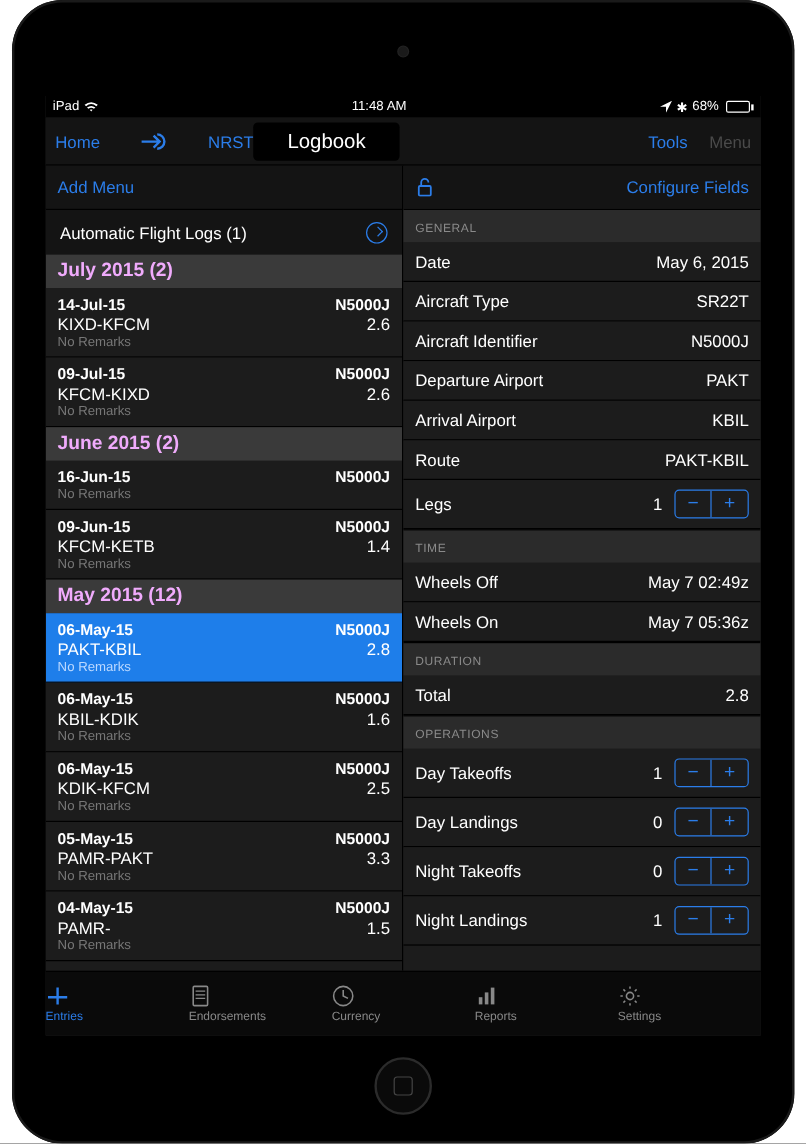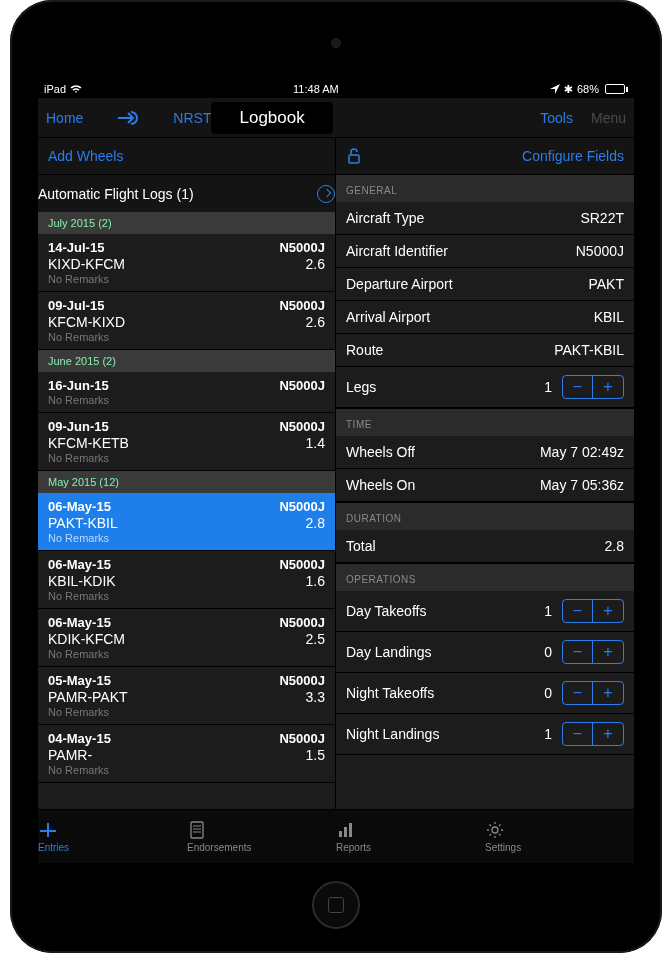--- a/index.html
+++ b/index.html
@@ -15,25 +15,25 @@
 .nav-left { display: flex; align-items: center; gap: 34px; color: #2b7de9; font-size: 14px; flex:0 0 auto;}
 .nav-title-wrap { flex: 1; display:flex; justify-content:flex-start;}
 .nav-title { background: #000; color: #fff; font-size: 17px; padding: 6px 28px; border-radius: 4px; font-weight:400;}
 .nav-right { display: flex; gap: 18px; font-size: 14px; flex:0 0 auto;}
 .nav-link { color: #2b7de9; }
 .nav-disabled { color: #4a4a4a; }
 .content { flex: 1; display: flex; overflow: hidden; }
 .left-pane { width: 50%; border-right: 1px solid #000; display: flex; flex-direction: column; overflow:hidden;}
 .right-pane { width: 50%; display: flex; flex-direction: column; overflow:hidden;}
 .sub-bar { height: 36px; display: flex; align-items: center; justify-content: space-between; padding: 0 10px; background: #141414; color: #2b7de9; font-size: 14px; }
-.auto-log { height: 38px; display:flex; align-items:center; justify-content:space-between; padding:0 0; background:#141414; color:#fff; font-size:14px; border-top:1px solid #000;}
+.auto-log { height: 38px; display:flex; align-items:center; justify-content:space-between; padding:0 12px; background:#141414; color:#fff; font-size:14px; border-top:1px solid #000;}
 .circle-arrow{width:18px;height:18px;border:1.5px solid #2b7de9;border-radius:50%;position:relative;}
 .circle-arrow::after{content:"";position:absolute;left:6px;top:4px;width:5px;height:5px;border-top:1.5px solid #2b7de9;border-right:1.5px solid #2b7de9;transform:rotate(45deg);}
 .list { flex:1; overflow-y:auto; }
-.group-header { background: #3a3a3a; color: #86efac; font-size: 11px; padding: 5px 10px; font-weight:400;}
+.group-header { background: #3a3a3a; color: #f0abfc; font-size: 16px; padding: 5px 10px; font-weight:700;}
 .entry { padding: 6px 10px; border-bottom: 1px solid #000; background:#1c1c1c;}
 .entry.sel { background: #1e7eea; }
 .e-row1 { display:flex; justify-content:space-between; font-size:13px; font-weight:600;}
 .e-row2 { display:flex; justify-content:space-between; font-size:14px; margin-top:1px;}
 .e-remarks { font-size:11px; color:#777; margin-top:1px;}
 .entry.sel .e-remarks{color:#bcd9ff;}
 .right-scroll{flex:1;overflow-y:auto;}
 .section-hdr { background:#2b2b2b; color:#8a8a8a; font-size:10px; letter-spacing:0.5px; padding:10px 10px 6px 10px; border-top:1px solid #000;}
 .field-row { display:flex; justify-content:space-between; align-items:center; padding:8px 10px; border-bottom:1px solid #000; font-size:14px; background:#1c1c1c;}
 .field-label{color:#fff;}
@@ -104,21 +104,21 @@
       <div class="nav-right">
         <span class="nav-link">Tools</span>
         <span class="nav-disabled">Menu</span>
       </div>
     </div>
 
     <div class="content">
 
       <div class="left-pane">
         <div class="sub-bar">
-          <span>Add Wheels</span>
+          <span>Add Menu</span>
         </div>
         <div class="auto-log">
           <span>Automatic Flight Logs (1)</span>
           <span class="circle-arrow"></span>
         </div>
         <div class="list" id="entry-list">
             <div class="group-header">July 2015 (2)</div>
             <div class="entry">
               <div class="e-row1">
                 <span>14-Jul-15</span>
@@ -225,20 +225,24 @@
             <svg width="16" height="16" viewBox="0 0 16 16">
                 <rect x="3" y="7" width="10" height="8" rx="1" fill="none" stroke="#2b7de9" stroke-width="1.5"></rect>
                 <path d="M5 7 V4 A3 3 0 0 1 11 4" fill="none" stroke="#2b7de9" stroke-width="1.5"></path>
               </svg>
           </span>
           <span>Configure Fields</span>
         </div>
         <div class="right-scroll" id="right-scroll">
             <div class="section-hdr">GENERAL</div>
             <div class="field-row">
+              <span class="field-label">Date</span>
+              <span class="field-val">May 6, 2015</span>
+            </div>
+            <div class="field-row">
               <span class="field-label">Aircraft Type</span>
               <span class="field-val">SR22T</span>
             </div>
             <div class="field-row">
               <span class="field-label">Aircraft Identifier</span>
               <span class="field-val">N5000J</span>
             </div>
             <div class="field-row">
               <span class="field-label">Departure Airport</span>
               <span class="field-val">PAKT</span>
@@ -333,20 +337,29 @@
         <div class="tab">
           <span class="tab-icon">
             <svg width="20" height="20" viewBox="0 0 20 20">
               <rect x="4" y="2" width="12" height="16" rx="1" fill="none" stroke="currentColor" stroke-width="1.3"></rect>
               <line x1="6" y1="6" x2="14" y2="6" stroke="currentColor"></line>
               <line x1="6" y1="9" x2="14" y2="9" stroke="currentColor"></line>
               <line x1="6" y1="12" x2="14" y2="12" stroke="currentColor"></line>
             </svg>
           </span>
           <span>Endorsements</span>
+        </div>
+        <div class="tab">
+          <span class="tab-icon">
+            <svg width="20" height="20" viewBox="0 0 20 20">
+              <circle cx="10" cy="10" r="8" fill="none" stroke="currentColor" stroke-width="1.3"></circle>
+              <path d="M10 5 L10 10 L14 12" stroke="currentColor" fill="none" stroke-width="1.3"></path>
+            </svg>
+          </span>
+          <span>Currency</span>
         </div>
         <div class="tab">
           <span class="tab-icon">
             <svg width="20" height="20" viewBox="0 0 20 20">
               <rect x="3" y="11" width="3" height="6" fill="currentColor"></rect>
               <rect x="8" y="7" width="3" height="10" fill="currentColor"></rect>
               <rect x="13" y="3" width="3" height="14" fill="currentColor"></rect>
             </svg>
           </span>
           <span>Reports</span>

